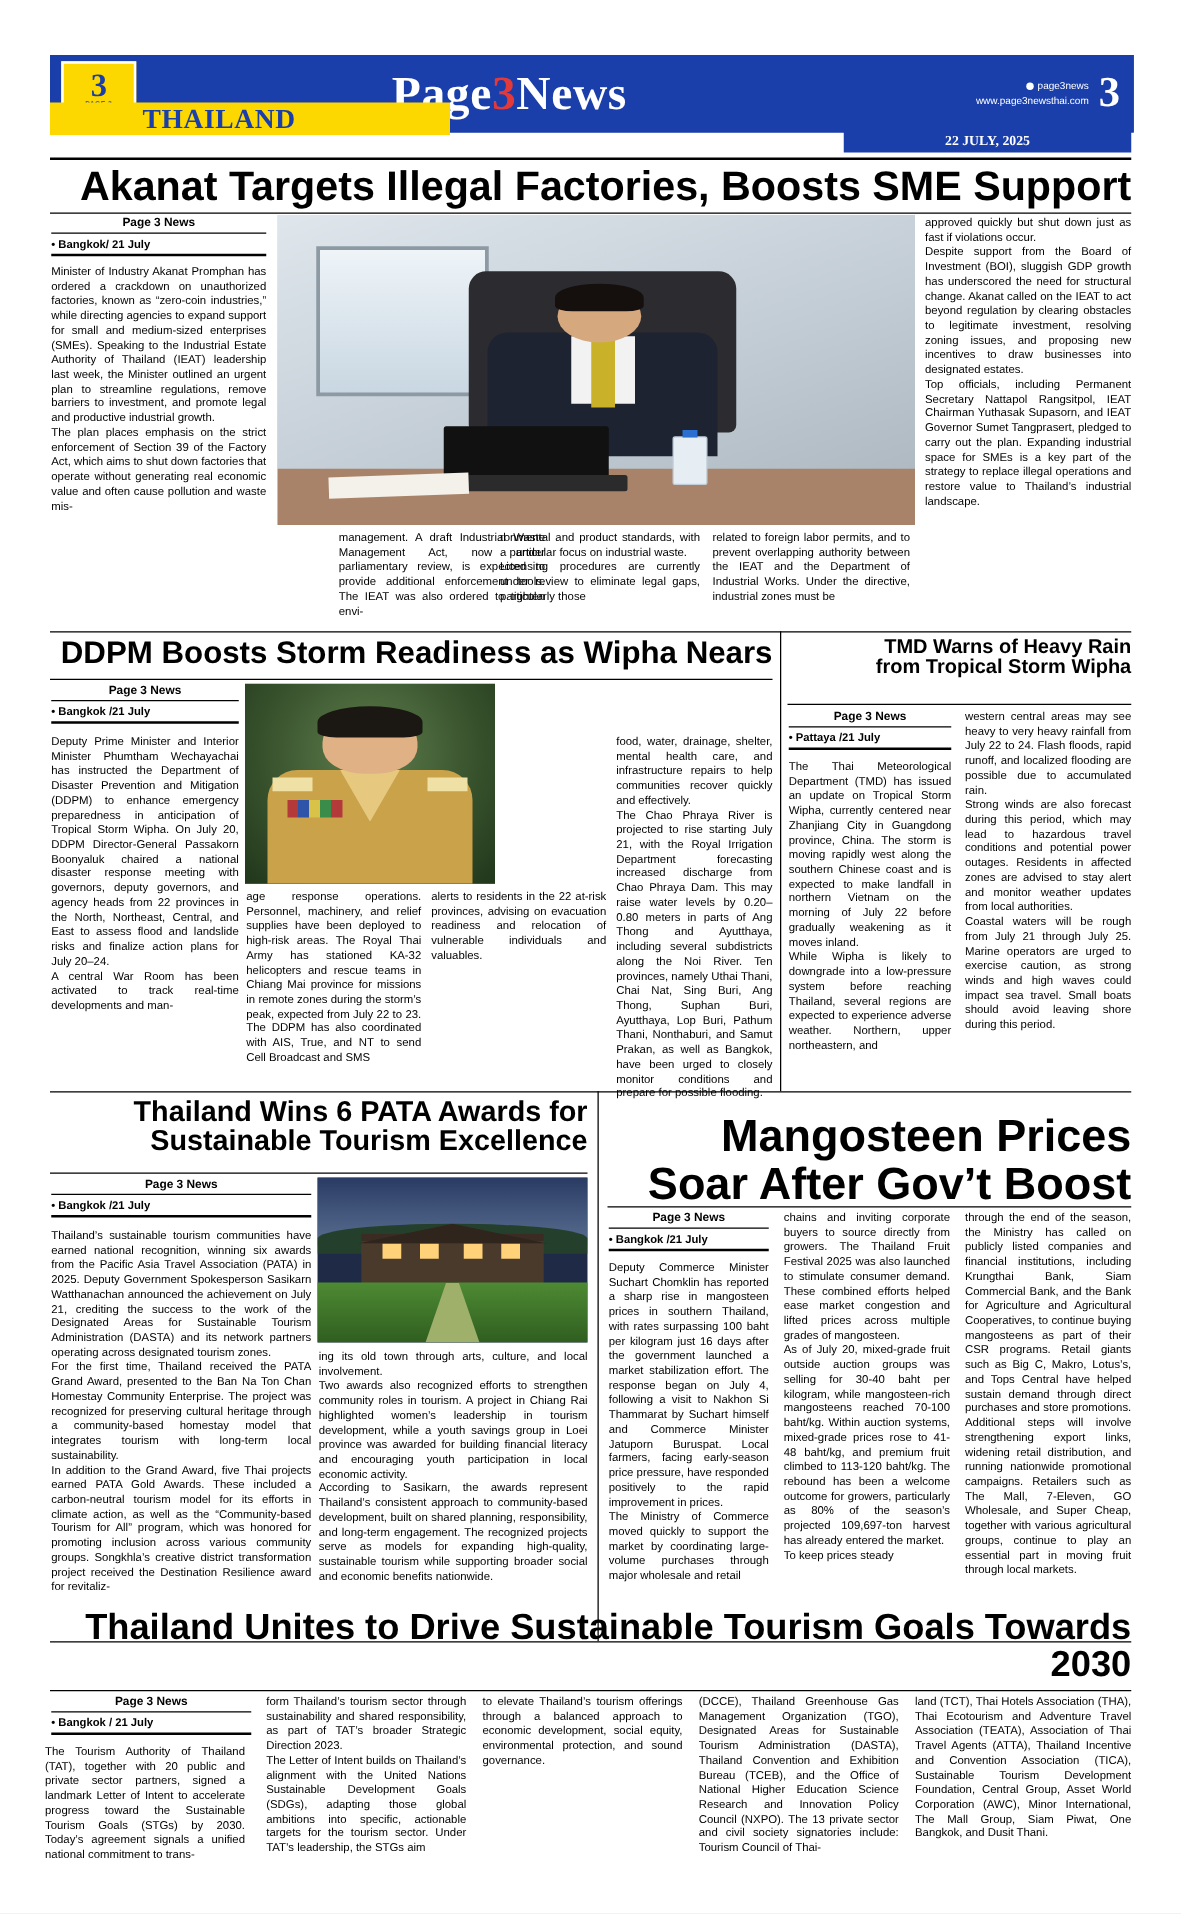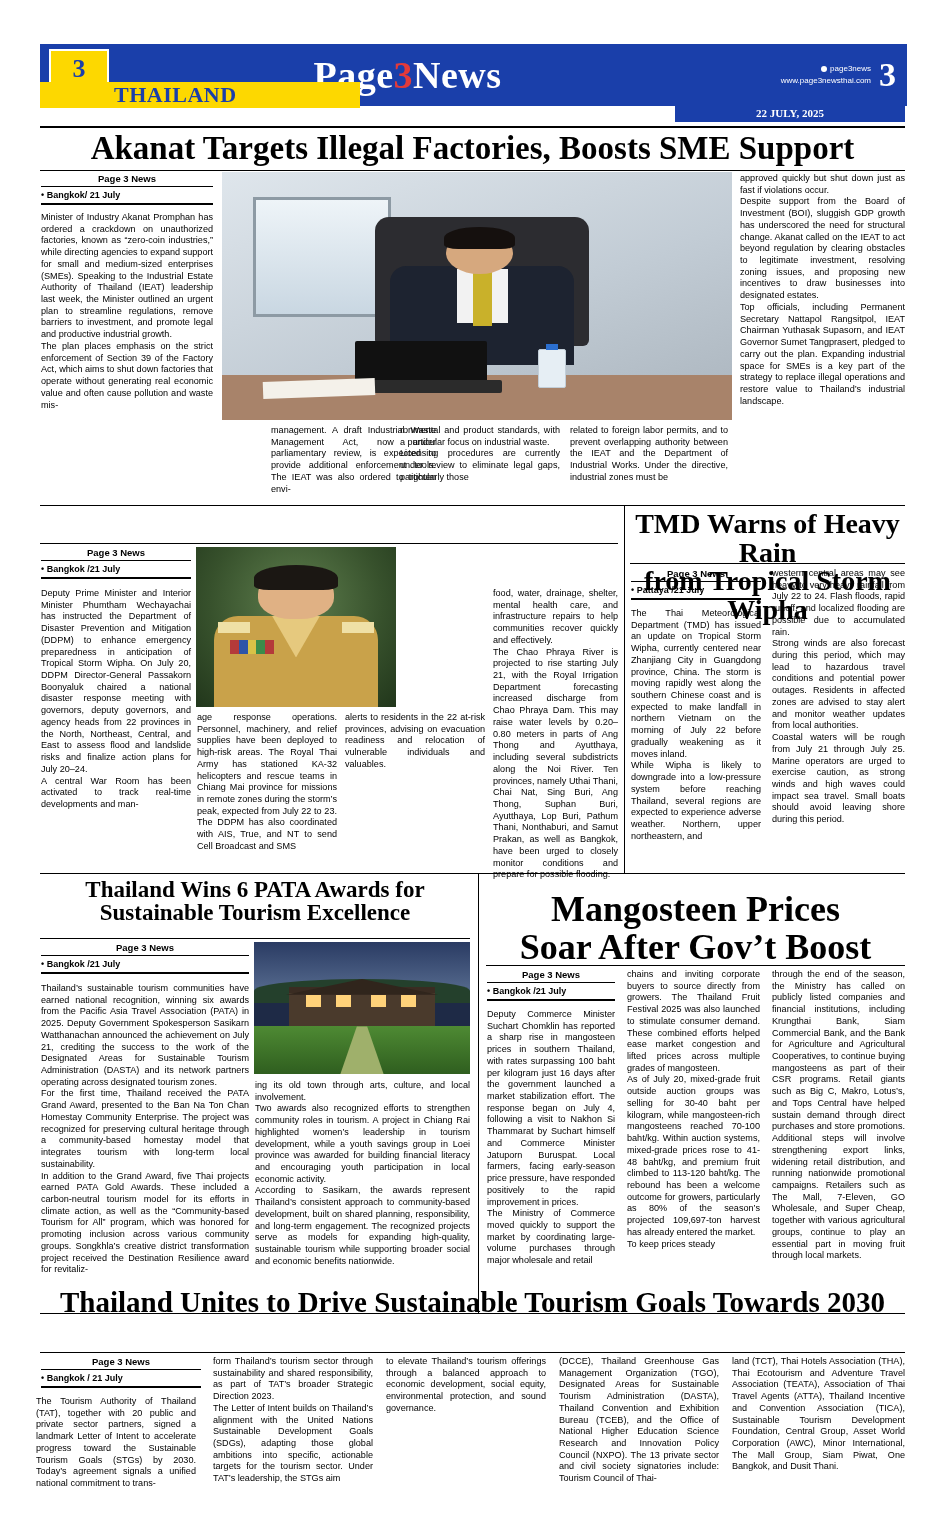--- a/index.html
+++ b/index.html
@@ -59,22 +59,22 @@
   }
   .datebar{
     position:absolute;right:40px;top:104px;width:230px;height:18px;background:#1a3faa;
     color:#ffffff;font-size:11px;font-weight:bold;text-align:center;line-height:18px;
     font-family:"Liberation Serif",serif;
   }
   .rule-under{position:absolute;left:40px;top:126px;width:865px;height:2px;background:#000;}
 
   
   .hl{
-    font-family:Liberation Serif, serif;font-weight:bold;color:#000;
-    text-align:center;line-height:1.02;
+    font-family:Liberation Sans, sans-serif;font-weight:bold;color:#000;
+    text-align:right;line-height:1.02;
   }
   .kicker{
     font-weight:bold;text-align:center;font-size:9.5px;color:#000;
     border-bottom:1px solid #000;padding-bottom:2px;
   }
   .byline{
     font-size:9px;font-weight:bold;color:#000;padding-top:3px;
     border-bottom:2px solid #000;padding-bottom:3px;
   }
   .col{
@@ -193,20 +193,21 @@
     <p>related to foreign labor permits, and to prevent overlapping authority between the IEAT and the Department of Industrial Works. Under the directive, industrial zones must be</p>
   </div>
   <div class="col" style="position:absolute;left:740px;top:173px;width:165px;">
     <p>approved quickly but shut down just as fast if violations occur.</p>
       <p>Despite support from the Board of Investment (BOI), sluggish GDP growth has underscored the need for structural change. Akanat called on the IEAT to act beyond regulation by clearing obstacles to legitimate investment, resolving zoning issues, and proposing new incentives to draw businesses into designated estates.</p>
       <p>Top officials, including Permanent Secretary Nattapol Rangsitpol, IEAT Chairman Yuthasak Supasorn, and IEAT Governor Sumet Tangprasert, pledged to carry out the plan. Expanding industrial space for SMEs is a key part of the strategy to replace illegal operations and restore value to Thailand’s industrial landscape.</p>
   </div>
 
   <div class="hrule" style="left:40px;top:505px;width:865px;height:1px;"></div>
 
+  <div class="hl" style="position:absolute;left:40px;top:510px;width:578px;font-size:25px;">DDPM Boosts Storm Readiness as Wipha Nears</div>
   <div class="hrule" style="left:40px;top:543px;width:578px;height:1px;"></div>
 
   <div style="position:absolute;left:41px;top:547px;width:150px;">
     <div class="kicker">Page 3 News</div>
     <div class="byline">•  Bangkok  /21 July</div>
   </div>
 
   <div class="photo ph2" style="left:196px;top:547px;width:200px;height:160px;">
     <div class="bg"></div>
       <div class="uniform"></div>
@@ -228,21 +229,21 @@
   <div class="col" style="position:absolute;left:345px;top:712px;width:140px;">
     <p>alerts to residents in the 22 at-risk provinces, advising on evacuation readiness and relocation of vulnerable individuals and valuables.</p>
   </div>
   <div class="col" style="position:absolute;left:493px;top:588px;width:125px;">
     <p>food, water, drainage, shelter, mental health care, and infrastructure repairs to help communities recover quickly and effectively.</p>
       <p>The Chao Phraya River is projected to rise starting July 21, with the Royal Irrigation Department forecasting increased discharge from Chao Phraya Dam. This may raise water levels by 0.20–0.80 meters in parts of Ang Thong and Ayutthaya, including several subdistricts along the Noi River. Ten provinces, namely Uthai Thani, Chai Nat, Sing Buri, Ang Thong, Suphan Buri, Ayutthaya, Lop Buri, Pathum Thani, Nonthaburi, and Samut Prakan, as well as Bangkok, have been urged to closely monitor conditions and prepare for possible flooding.</p>
   </div>
 
   <div class="hrule" style="left:624px;top:505px;width:1px;height:368px;"></div>
 
-  <div class="hl" style="position:absolute;left:630px;top:510px;width:275px;font-size:28px;">
+  <div class="hl" style="position:absolute;left:630px;top:510px;width:275px;font-size:16px;">
     <span>TMD Warns of Heavy Rain</span><br>
     <span>from Tropical Storm Wipha</span>
   </div>
   <div class="hrule" style="left:630px;top:563px;width:275px;height:1px;"></div>
 
   <div style="position:absolute;left:631px;top:568px;width:130px;">
     <div class="kicker">Page 3 News</div>
     <div class="byline">• Pattaya  /21 July</div>
   </div>
 

